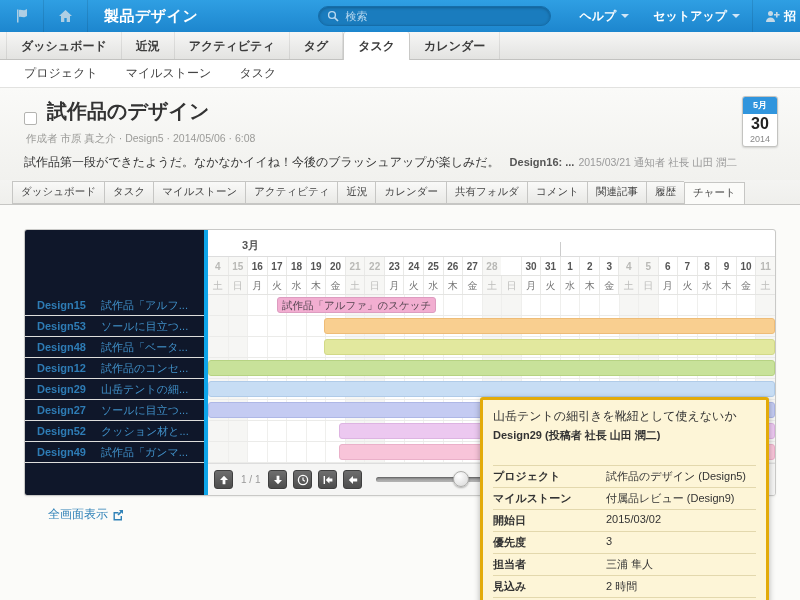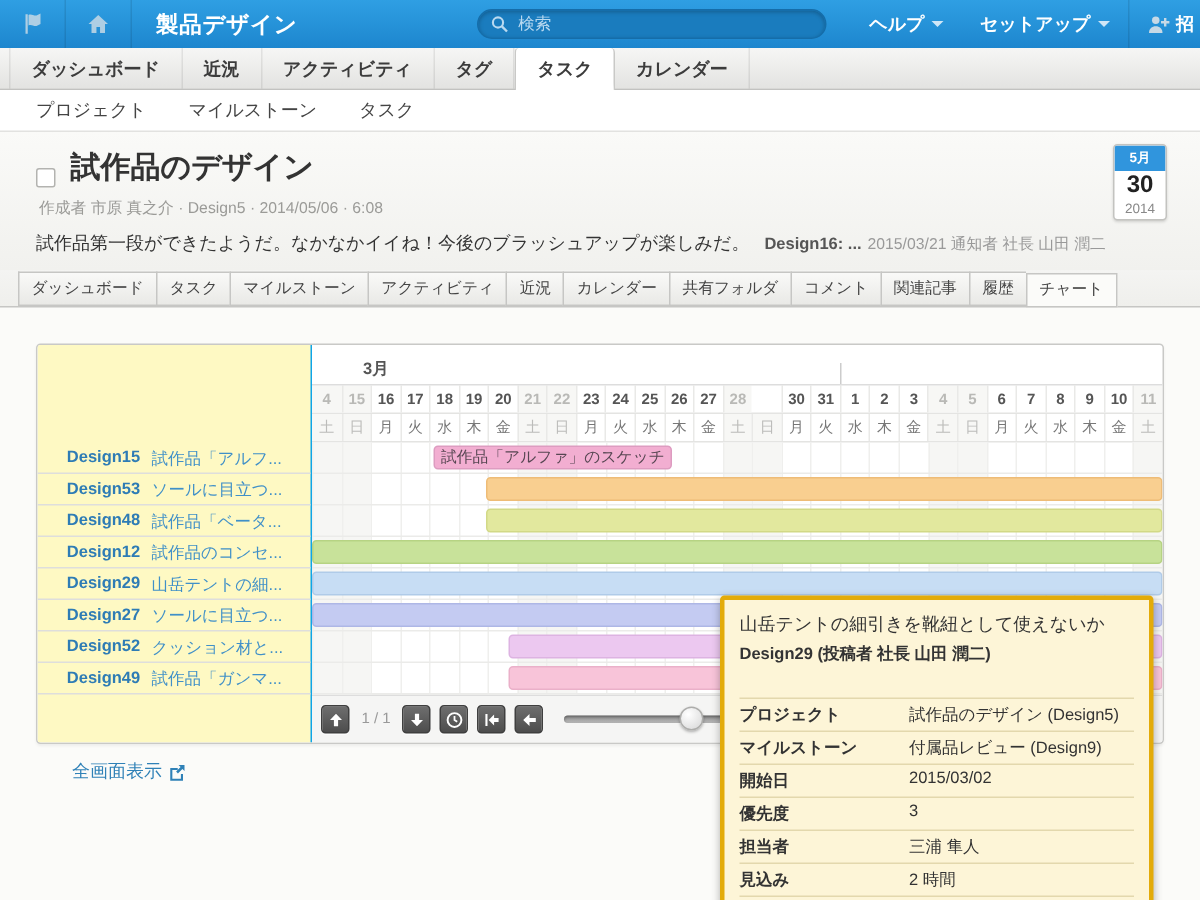--- a/index.html
+++ b/index.html
@@ -94,21 +94,21 @@
   }
   .ttab:last-child { border-right:1px solid #c6c6c4; }
   .ttab.active { background:#fbfbf9; margin-bottom:-1px; padding-bottom:4px; }
 
   
   .chart-zone { padding:24px 24px 0 24px; }
   .gantt {
     width:752px; height:267px; border:1px solid #c9c9c7; border-radius:3px;
     background:#fff; display:flex; overflow:hidden; box-shadow:0 1px 2px rgba(0,0,0,.06);
   }
-  .g-left { width:183px; background:#fef9c3; border-right:1px solid #0ea5e9; padding-top:65px;text-align:center; }
+  .g-left { width:183px; background:#0f172a; border-right:4px solid #0ea5e9; padding-top:65px; }
   .lrow { height:21px; border-bottom:1px solid #dededc; display:flex; align-items:center; overflow:hidden; }
   .tid { font-size:11px; font-weight:bold; color:#2e7cb5; width:76px; padding-left:12px; cursor:pointer; }
   .tname { font-size:11px; color:#4090c8; white-space:nowrap; overflow:hidden; cursor:pointer; }
   .g-right { flex:1; display:flex; flex-direction:column; position:relative; }
   .g-header { height:65px; }
   .month-row { height:27px; border-bottom:1px solid #ddd; position:relative; }
   .month-label { position:absolute; left:34px; bottom:3px; font-size:11px; font-weight:bold; color:#555; }
   .month-divider { position:absolute; top:12px; bottom:0; width:1px; background:#ccc; }
   .hrow { display:flex; height:19px; border-bottom:1px solid #e4e4e2; }
   .hcell { font-size:10px; color:#555; font-weight:bold; text-align:center; line-height:19px;
@@ -379,21 +379,21 @@
           <div class="stripe we" style="left: 136.862px; width: 19.5517px;"></div>
           <div class="stripe" style="left: 117.31px; width: 19.5517px;"></div>
           <div class="stripe" style="left: 97.7586px; width: 19.5517px;"></div>
           <div class="stripe" style="left: 78.2069px; width: 19.5517px;"></div>
           <div class="stripe" style="left: 58.6552px; width: 19.5517px;"></div>
           <div class="stripe" style="left: 39.1034px; width: 19.5517px;"></div>
           <div class="stripe we" style="left: 19.5517px; width: 19.5517px;"></div>
           <div class="stripe we" style="left: 0px; width: 19.5517px;"></div>
         <div id="grid-rows" style="position:relative;">
             <div class="grow">
-              <div class="bar" style="left: 81px; width: 159.347px; background: rgb(242, 174, 209); border-color: rgb(221, 156, 192);">試作品「アルファ」のスケッチ</div>
+              <div class="bar" style="left: 69px; width: 159.347px; background: rgb(242, 174, 209); border-color: rgb(221, 156, 192);">試作品「アルファ」のスケッチ</div>
             </div>
             <div class="grow">
               <div class="bar" style="left: 116.333px; width: 450.667px; background: rgb(249, 207, 144); border-color: rgb(238, 188, 119);"></div>
             </div>
             <div class="grow">
               <div class="bar" style="left: 116.333px; width: 450.667px; background: rgb(226, 232, 158); border-color: rgb(210, 217, 135);"></div>
             </div>
             <div class="grow">
               <div class="bar" style="left: 0px; width: 567px; background: rgb(200, 226, 154); border-color: rgb(182, 211, 131);"></div>
             </div>

